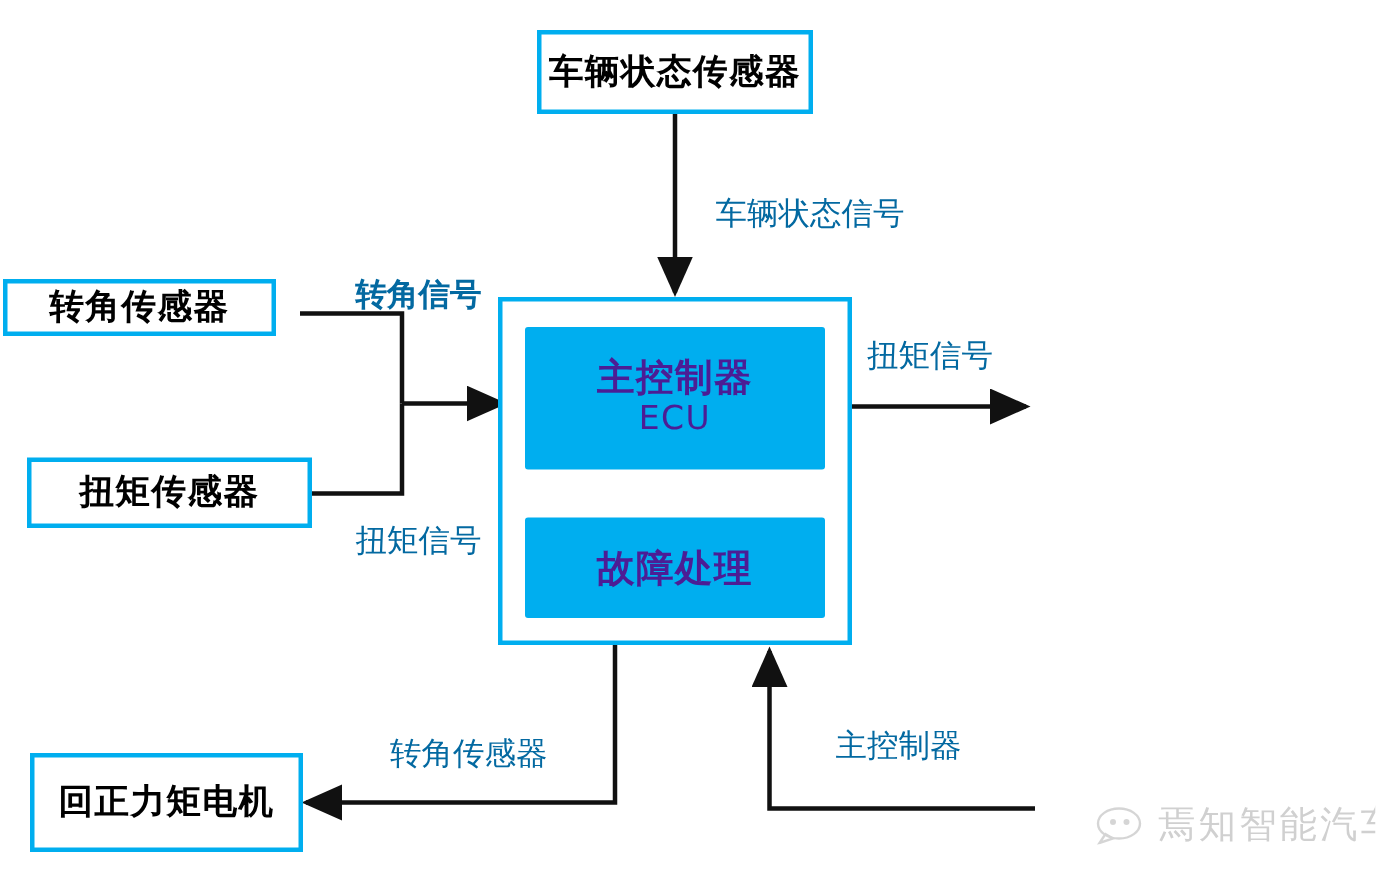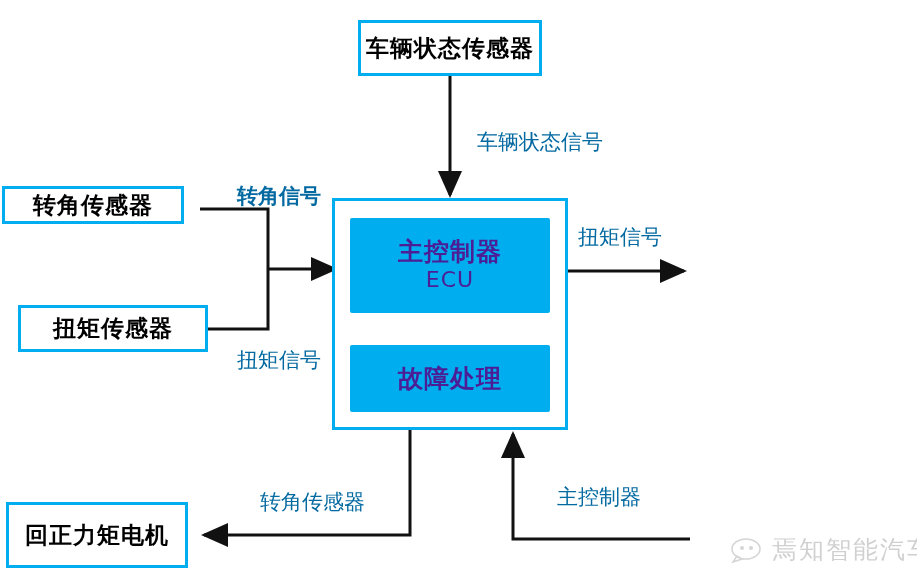--- a/index.html
+++ b/index.html
@@ -137,21 +137,21 @@
 
   <div class="node" style="left:2px; top:186px; width:182px; height:38px;">
     <span class="node-label">转角传感器</span>
   </div>
 
   <div class="node" style="left:18px; top:305px; width:190px; height:47px;">
     <span class="node-label">扭矩传感器</span>
   </div>
 
 
-  <div class="node" style="left:6px; top:502px; width:182px; height:66px;text-align:right;">
+  <div class="node" style="left:20px; top:502px; width:182px; height:66px;text-align:right;">
     <span class="node-label">回正力矩电机</span>
   </div>
 
 
   <div id="ecu-container" style="left:332px; top:198px; width:236px; height:232px;">
     <div class="ecu-inner" style="left:15px; top:17px; width:200px; height:95px;">
       <span class="line1">主控制器</span>
       <span class="line2">ECU</span>
     </div>
     <div class="ecu-inner" style="left:15px; top:144px; width:200px; height:67px;">

